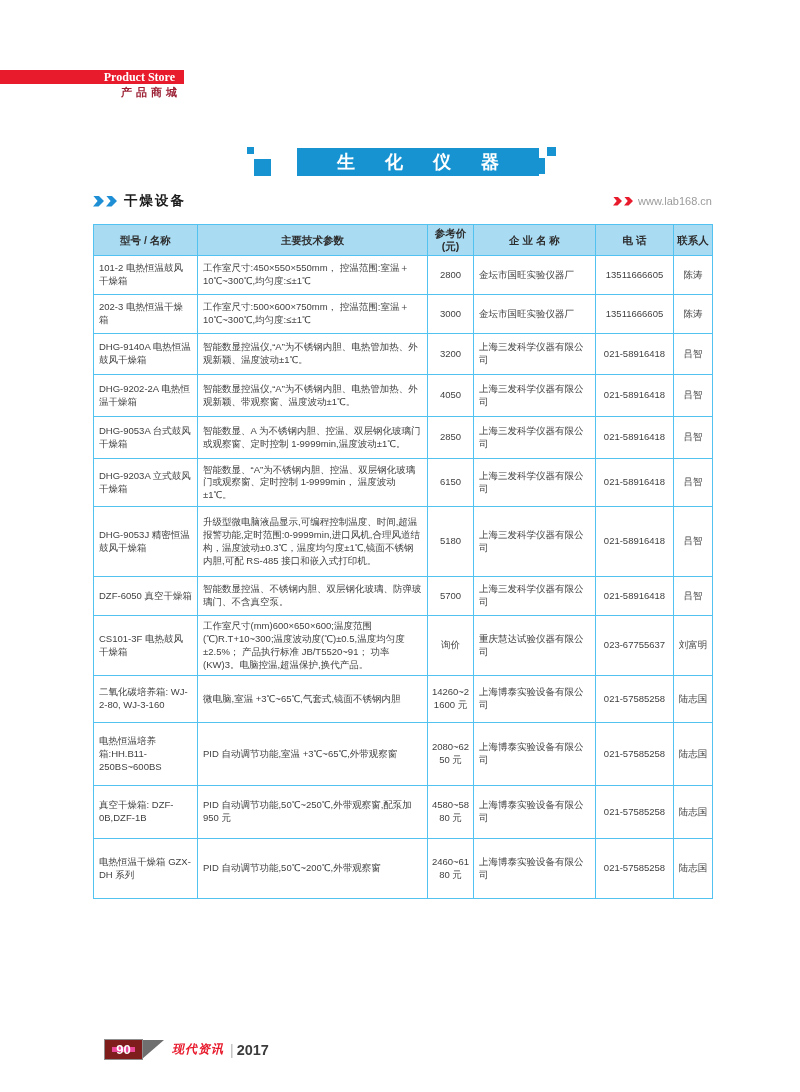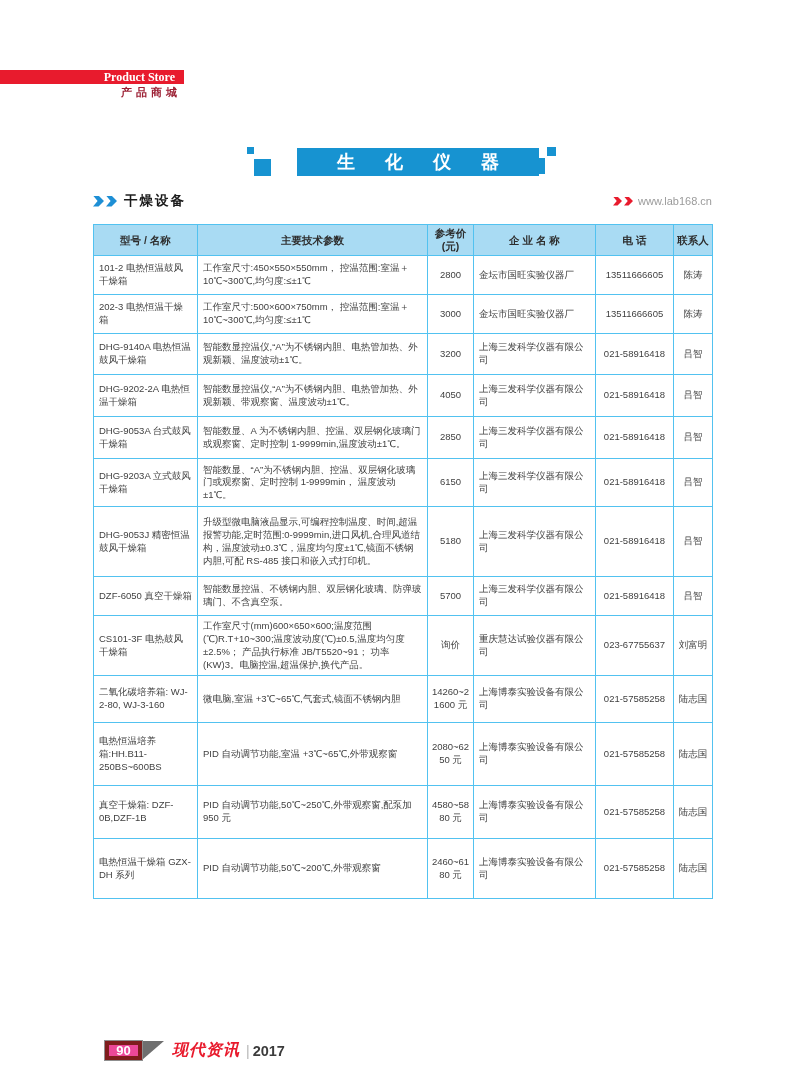--- a/index.html
+++ b/index.html
@@ -51,26 +51,26 @@
   .catalog-table td { background:#ffffff; color:#3f3f3f; font-size:9.5px; line-height:1.35; padding:3px 5px; }
   td.model   { text-align:left; }
   td.params  { text-align:left; }
   td.price   { text-align:center; word-break:break-all; padding:3px 2px; }
   td.company { text-align:left; }
   td.phone   { text-align:center; padding:3px 2px; }
   td.contact { text-align:center; padding:3px 1px; }
 
   
   .footer { position:absolute; left:105px; top:1040px; display:flex; align-items:center; }
-  .page-box { position:relative; width:37px; height:19px; background:#ec4899; border:4px solid #7f1d1d;
+  .page-box { position:relative; width:37px; height:19px; background:#ec4899; border:7px solid #7f1d1d;
               outline:1px solid #8f8f8f; display:flex; align-items:center; justify-content:center; }
   .page-box .num { color:#ffffff; font-size:13px; font-weight:bold; }
   .page-tail { width:0; height:0; border-top:19px solid #6f6f6f; border-right:22px solid transparent; margin-right:8px; }
   .magazine { color:#e81b2d; font-family:"Liberation Serif", serif; font-style:italic; font-weight:bold;
-              font-size:16px; letter-spacing:1px; margin-right:3px; }
+              font-size:12px; letter-spacing:1px; margin-right:3px; }
   .divider { color:#b5b5b5; font-size:14px; margin:0 3px; }
   .year { color:#3c3c3c; font-size:14.5px; font-weight:bold; }
 </style>
 </head>
 <body>
 
 <div class="page">
 
   <div class="red-bar">
     <span class="en">Product Store</span>

